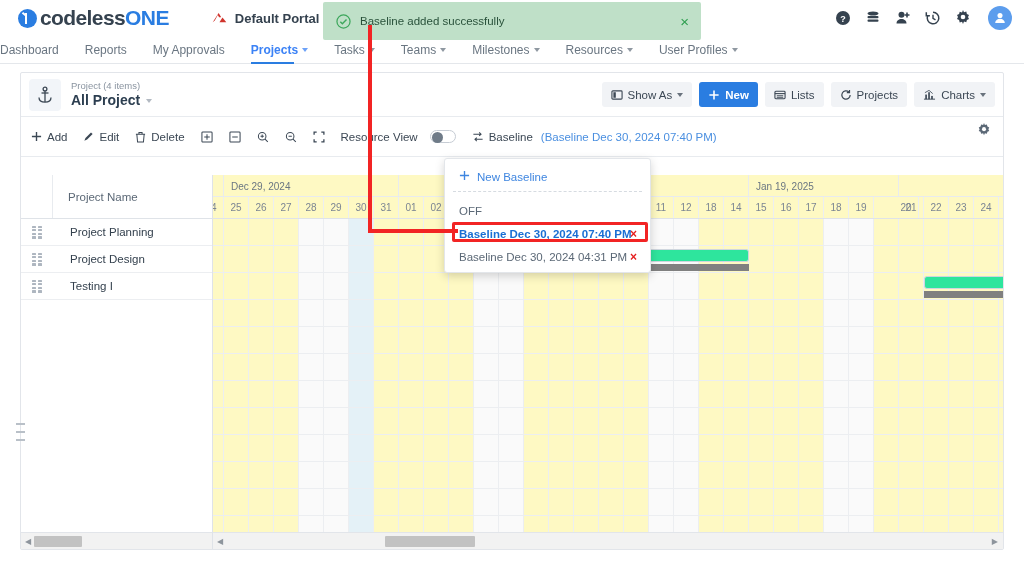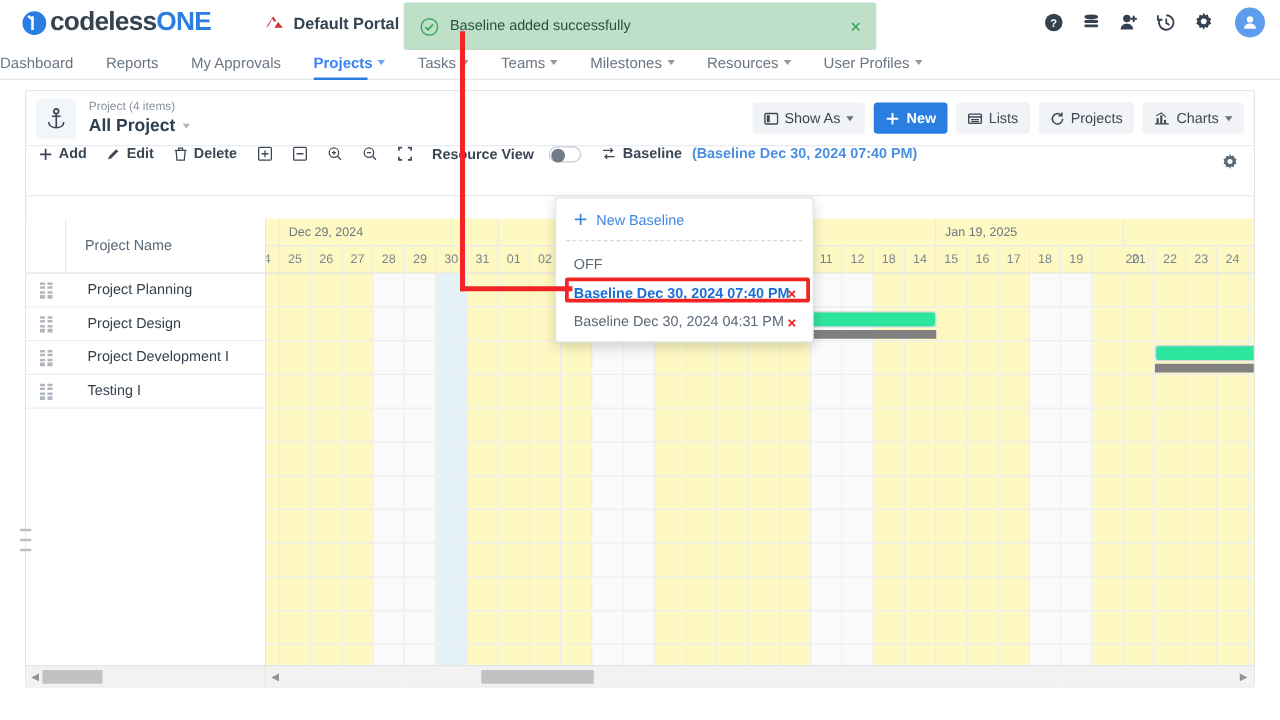--- a/index.html
+++ b/index.html
@@ -136,23 +136,22 @@
     font-size: 11.5px; color: #3b4754; padding: 0 9px;
     display: flex; align-items: center; gap: 5px; cursor: pointer;
     font-family: inherit; white-space: nowrap;
   }
   .btn.primary { background: #2a7de1; color: #fff; font-weight: bold; }
   .btn .caret { border-top-color: currentColor; }
 
   
   .toolbar {
     height: 41px; border-top: 1px solid #e8ebef; border-bottom: 1px solid #e8ebef;
-    background: #fff; display: flex; align-items: flex-start; padding-left: 10px;
+    background: #fff; display: flex; align-items: center; padding-left: 10px;
     position: relative;
-    font-weight: bold;
   }
   .tb {
     display: flex; align-items: center; gap: 5px;
     font-size: 11.5px; color: #3b4754; margin-right: 16px; cursor: pointer;
     white-space: nowrap;
   }
   .tb-ico { display: flex; align-items: center; }
   .toggle {
     width: 26px; height: 13px; border-radius: 7px; background: #fff;
     border: 1px solid #c6ccd4; position: relative; margin-left: 7px; cursor: pointer;
@@ -569,33 +568,20 @@
               <div class="drag-handle">
                 <i></i>
                 <i></i>
                 <i></i>
                 <i></i>
                 <i></i>
                 <i></i>
                 <i></i>
                 <i></i>
               </div>
-              <div class="row-name">Project Development I</div>
-            </div>
-            <div class="row">
-              <div class="drag-handle">
-                <i></i>
-                <i></i>
-                <i></i>
-                <i></i>
-                <i></i>
-                <i></i>
-                <i></i>
-                <i></i>
-              </div>
               <div class="row-name">Testing I</div>
             </div>
           </div>
         <div class="v-grip">
             <i></i>
             <i></i>
             <i></i>
           </div>
         <div class="sb-area">
           <span class="sb-arrow" style="left:4px">◀</span>

